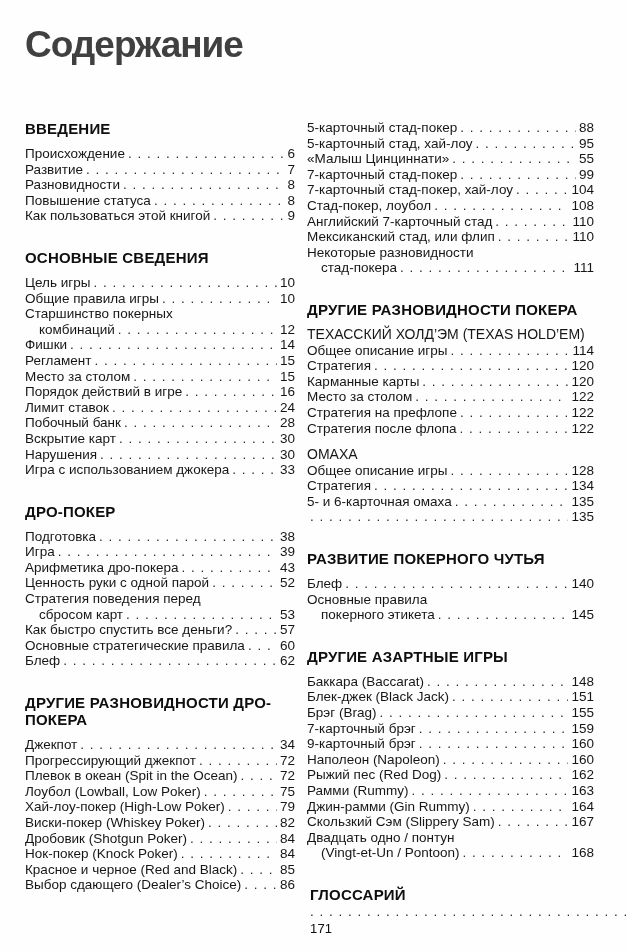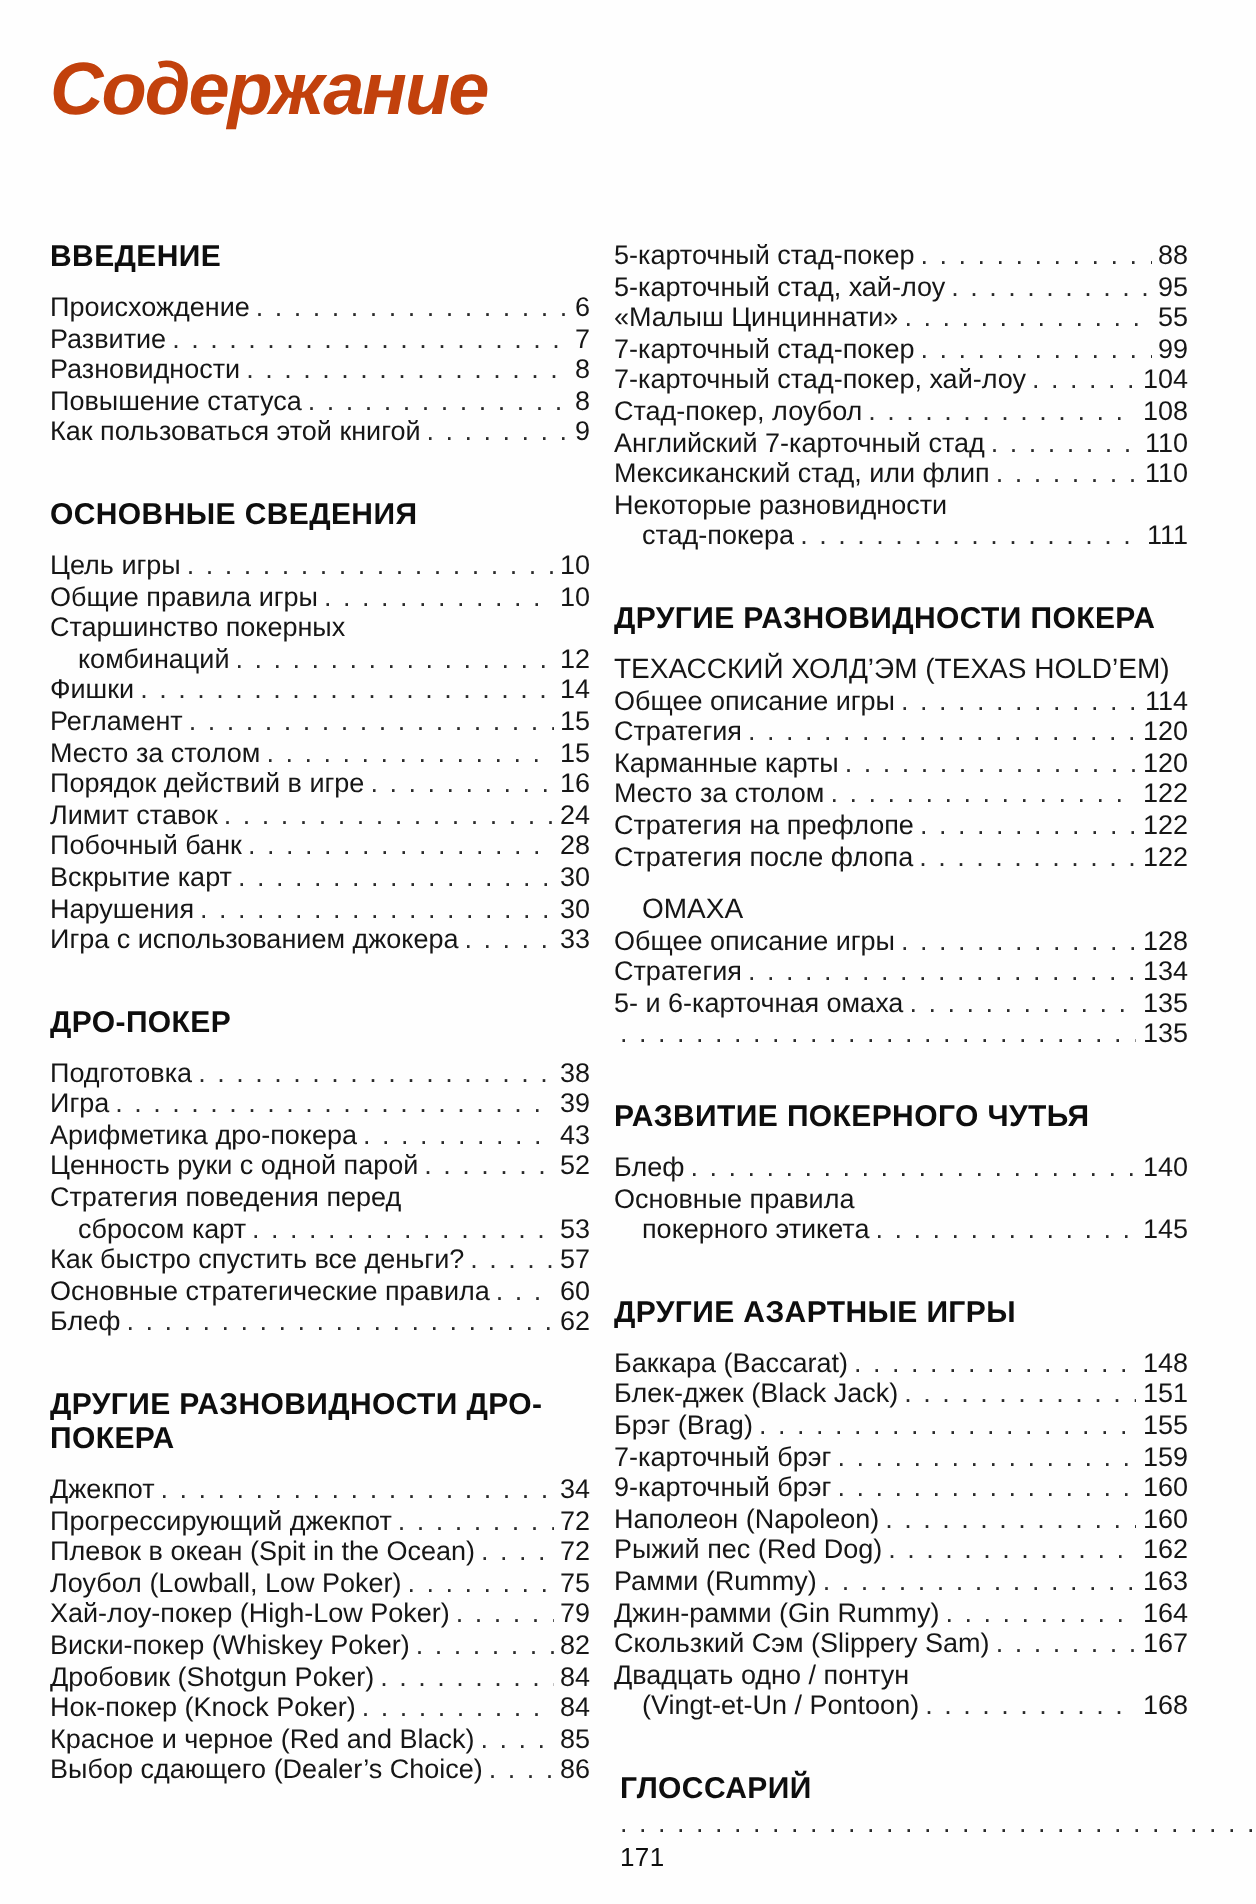--- a/index.html
+++ b/index.html
@@ -17,22 +17,21 @@
     font-family: "Liberation Sans", sans-serif;
     overflow: hidden;
     box-sizing: border-box;
     padding: 24px 34px 0 25px;
   }
   .title {
     margin: 0;
     font-size: 37px;
     font-weight: 700;
     letter-spacing: -1px;
-    color: #c2410c;
-    font-style: italic;
+    color: #404040;
   }
   .cols {
     display: flex;
     gap: 12px;
     margin-top: 54px;
   }
   .col { box-sizing: border-box; }
   .col-0 { width: 270px; }
   .col-1 { width: 287px; }
   .sec { margin-bottom: 25px; }
@@ -65,21 +64,21 @@
     flex: 0 0 auto;
     text-align: right;
   }
   .cont-line { font-size: 13.5px; line-height: 15.6px; white-space: nowrap; }
   .indent { padding-left: 14px; }
   .subhead {
     font-size: 14px;
     line-height: 15.6px;
     margin: 0;
   }
-  .subhead.gap { margin-top: 11px; margin-left: 14px; }
+  .subhead.gap { margin-top: 11px; }
   .sec-heading.hrow { display: flex; align-items: baseline; white-space: nowrap; flex-direction: column; }
   .sec-heading.hrow .dots {
     flex: 1 1 auto; overflow: hidden; margin: 0 3px;
     font-weight: 400; font-size: 13.5px; color: #2a2a2a; letter-spacing: 1px;
   }
   .sec-heading.hrow .pg { font-weight: 400; font-size: 13px; }
 </style>
 </head>
 <body>
 

